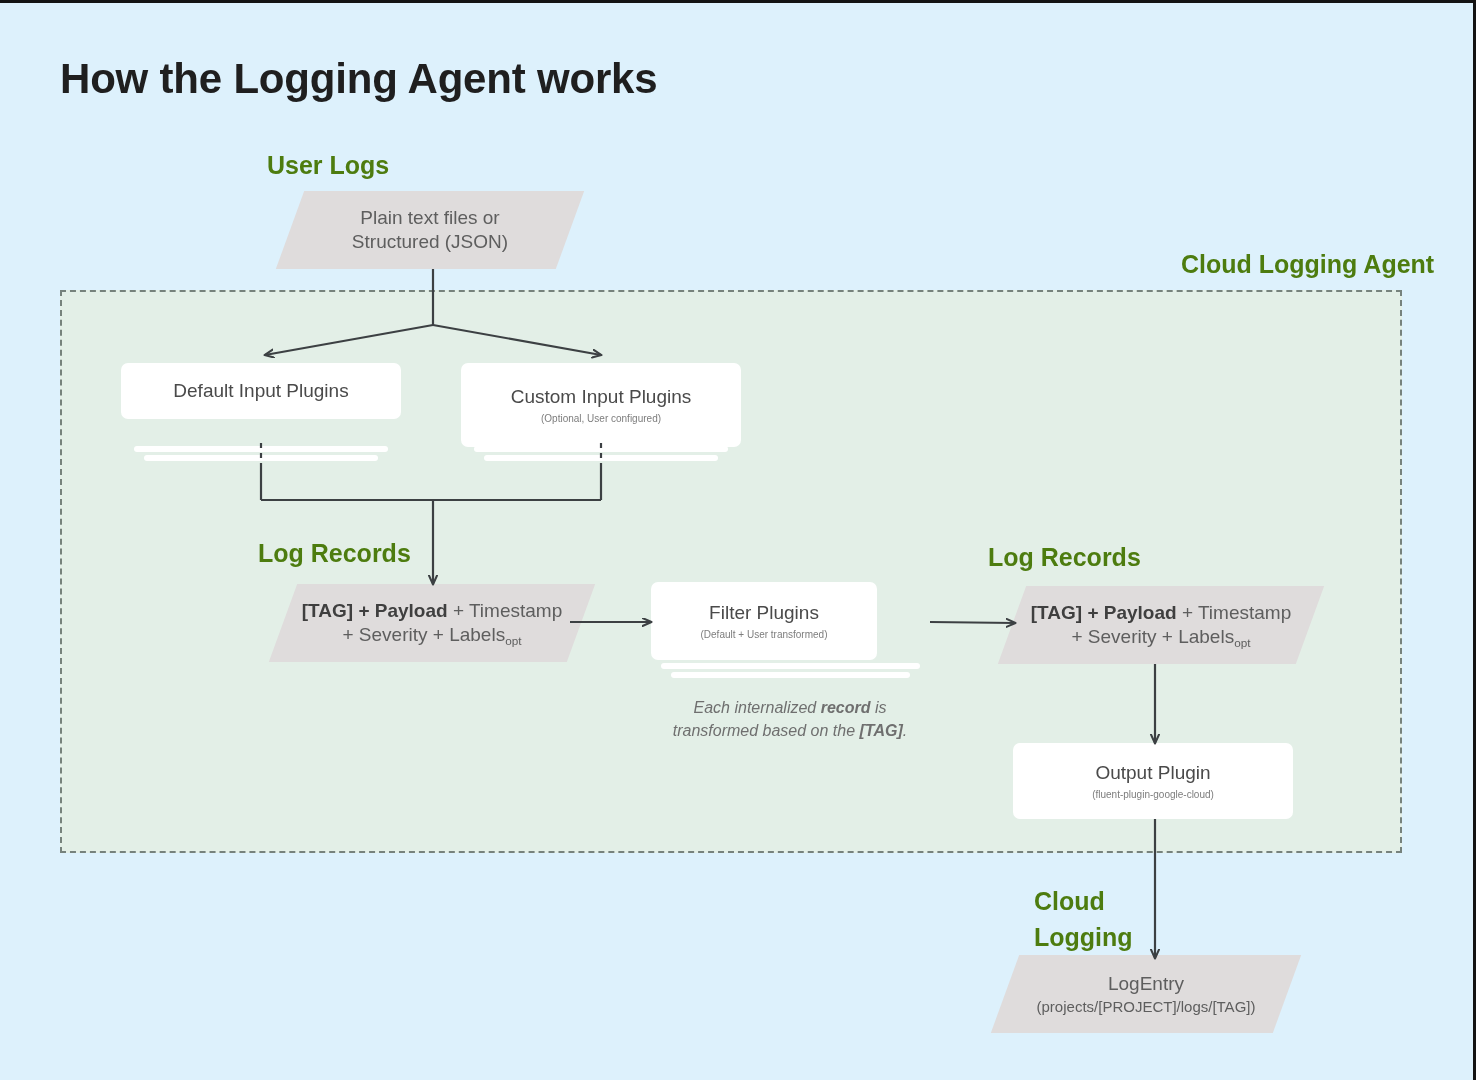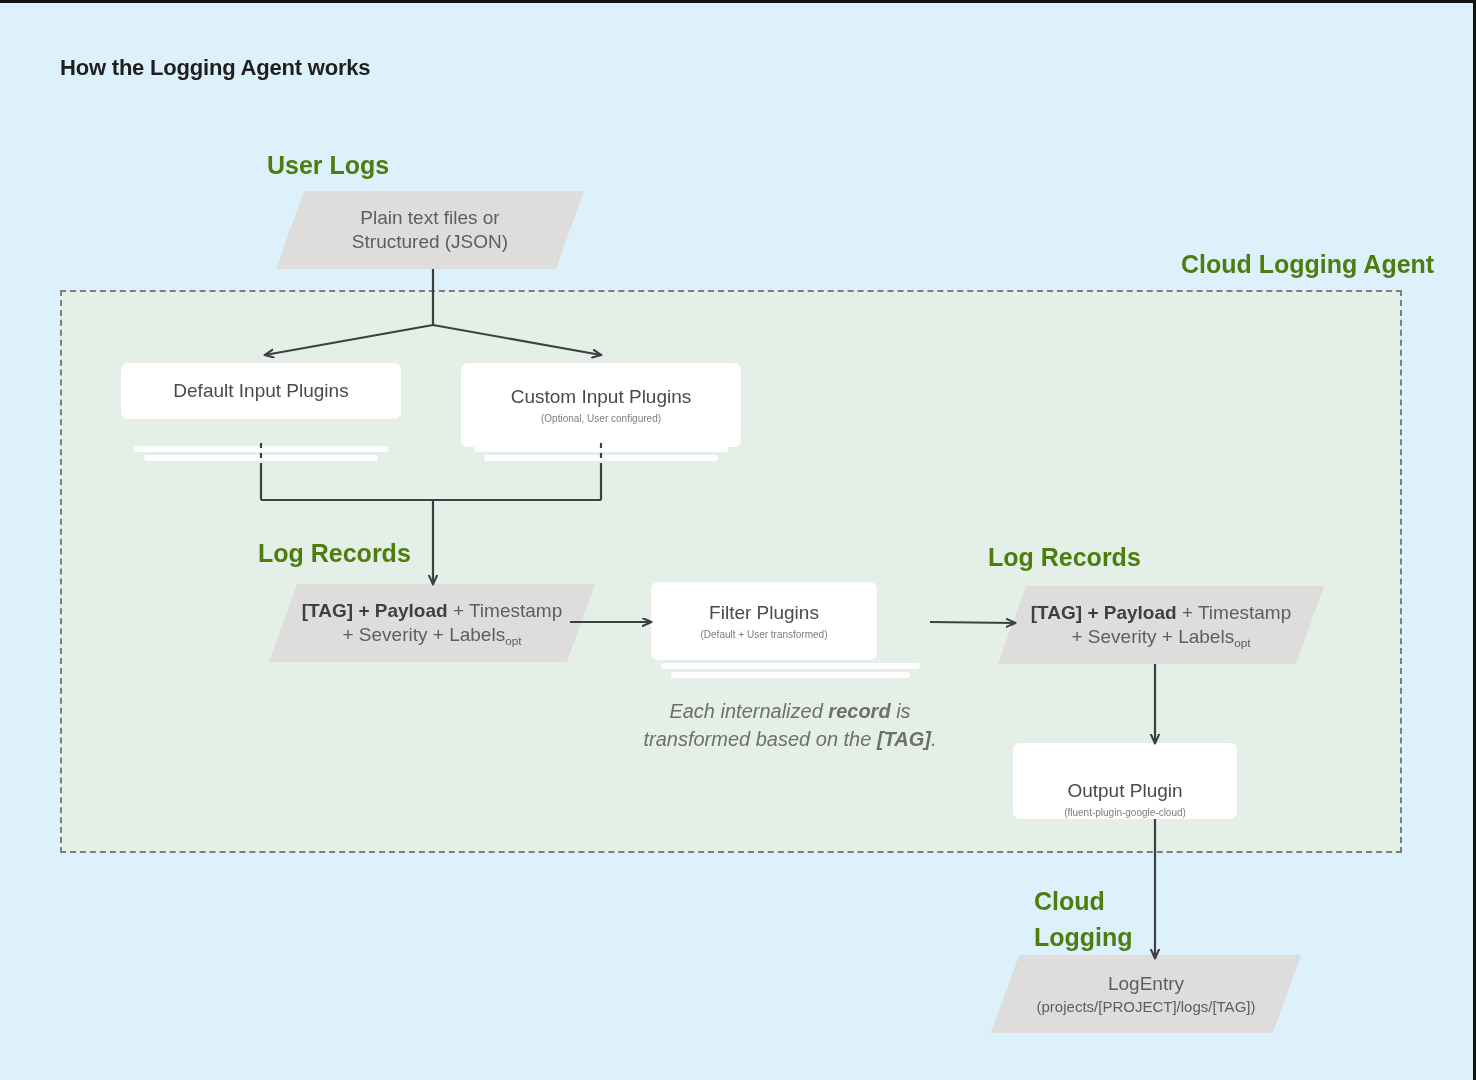--- a/index.html
+++ b/index.html
@@ -11,21 +11,21 @@
     position:relative;
     box-sizing:border-box;
     border-top:3px solid #131313;
     border-right:3px solid #131313;
   }
   #stage{position:absolute;inset:0;}
 
   
   .page-title{
     position:absolute;left:60px;top:52px;
-    font-size:22px;font-weight:700;color:#1f1f1f;
+    font-size:42px;font-weight:700;color:#1f1f1f;
     letter-spacing:-0.2px;white-space:nowrap;
   }
 
   
   .sec-label{
     position:absolute;
     font-size:25px;font-weight:700;color:#4d7c0f;
     white-space:nowrap;line-height:1.45;
   }
 
@@ -71,21 +71,21 @@
 
   
   .big{font-size:19px;}
   .sm{font-size:15px;}
   .b{font-weight:700;color:#3f3f3f;}
   sub{font-size:0.62em;vertical-align:baseline;position:relative;top:4px;}
 
   .note{
     position:absolute;
     font-style:italic;
-    font-size:20px;color:#6f6f6f;
+    font-size:16px;color:#6f6f6f;
     text-align:center;line-height:1.42;
     white-space:nowrap;
   }
   .note b{font-weight:700;}
 
   
   .svg-layer{position:absolute;left:0;top:0;width:1476px;height:1080px;pointer-events:none;}
 </style>
 </head>
 <body>
@@ -155,21 +155,21 @@
     <div class="par-inner">
       <div class="big">
         <span class="b">[TAG] + Payload</span><span> + Timestamp</span>
       </div>
       <div class="big">
         <span>+ Severity + Labels</span><sub>opt</sub>
       </div>
     </div>
   </div>
 
-  <div class="card" style="left:1013px;top:740px;width:224px;height:76px;justify-content:flex-end;">
+  <div class="card" style="left:1013px;top:740px;width:280px;height:76px;">
     <div class="t1">Output Plugin</div>
     <div class="t2">(fluent-plugin-google-cloud)</div>
   </div>
 
   <div class="sec-label" style="left:986px;top:880px;margin-left:48px;">
     <div>Cloud</div>
     <div>Logging</div>
   </div>
 
   <div class="par" style="left:1005px;top:952px;width:282px;height:78px;">

